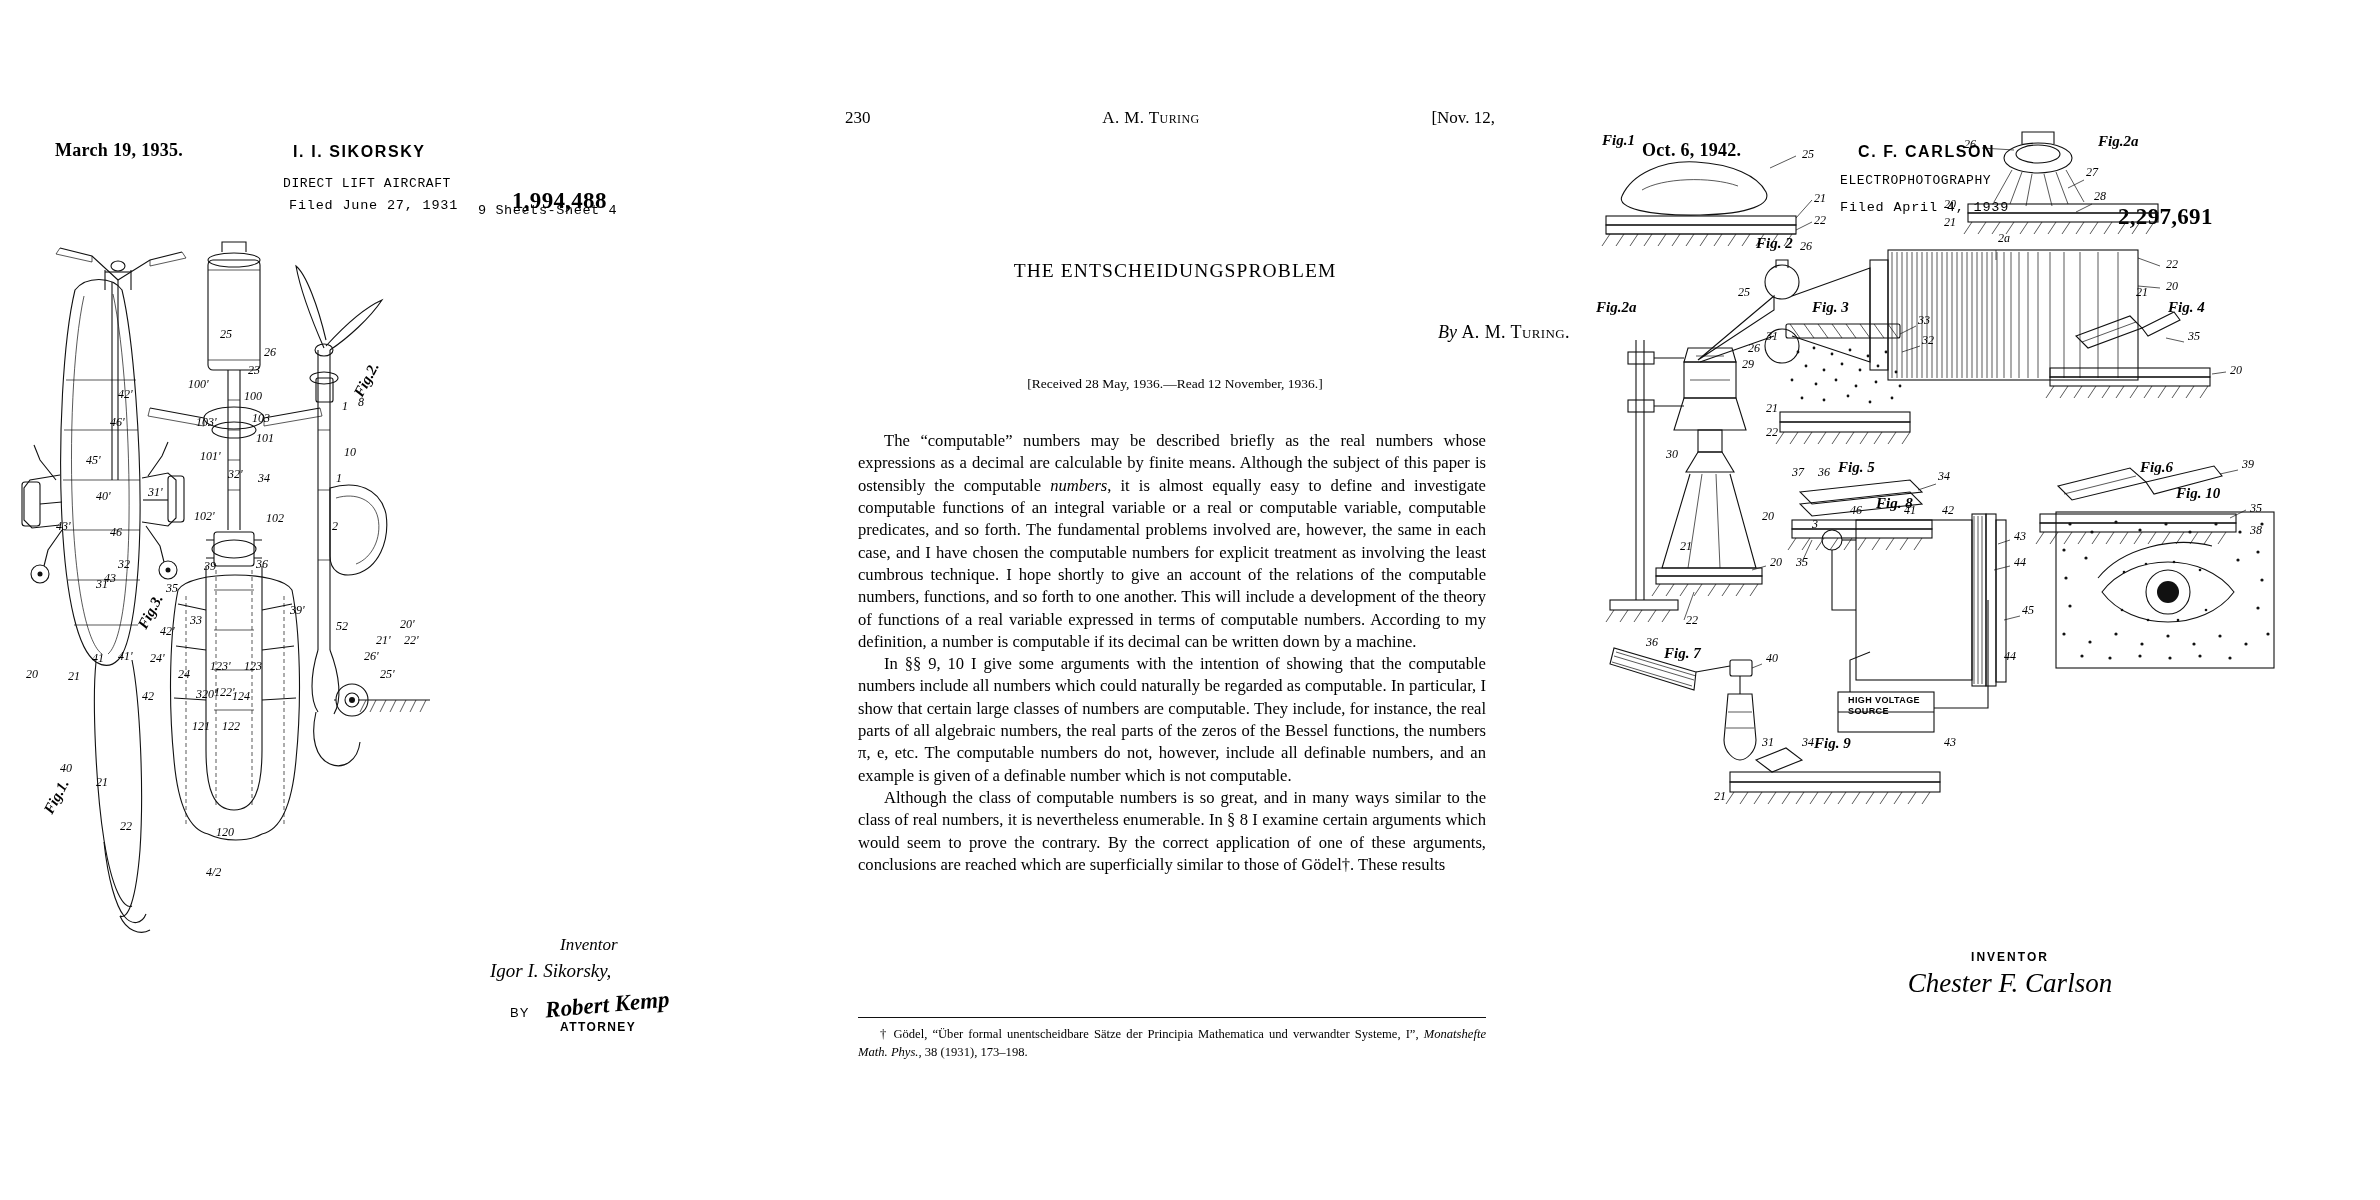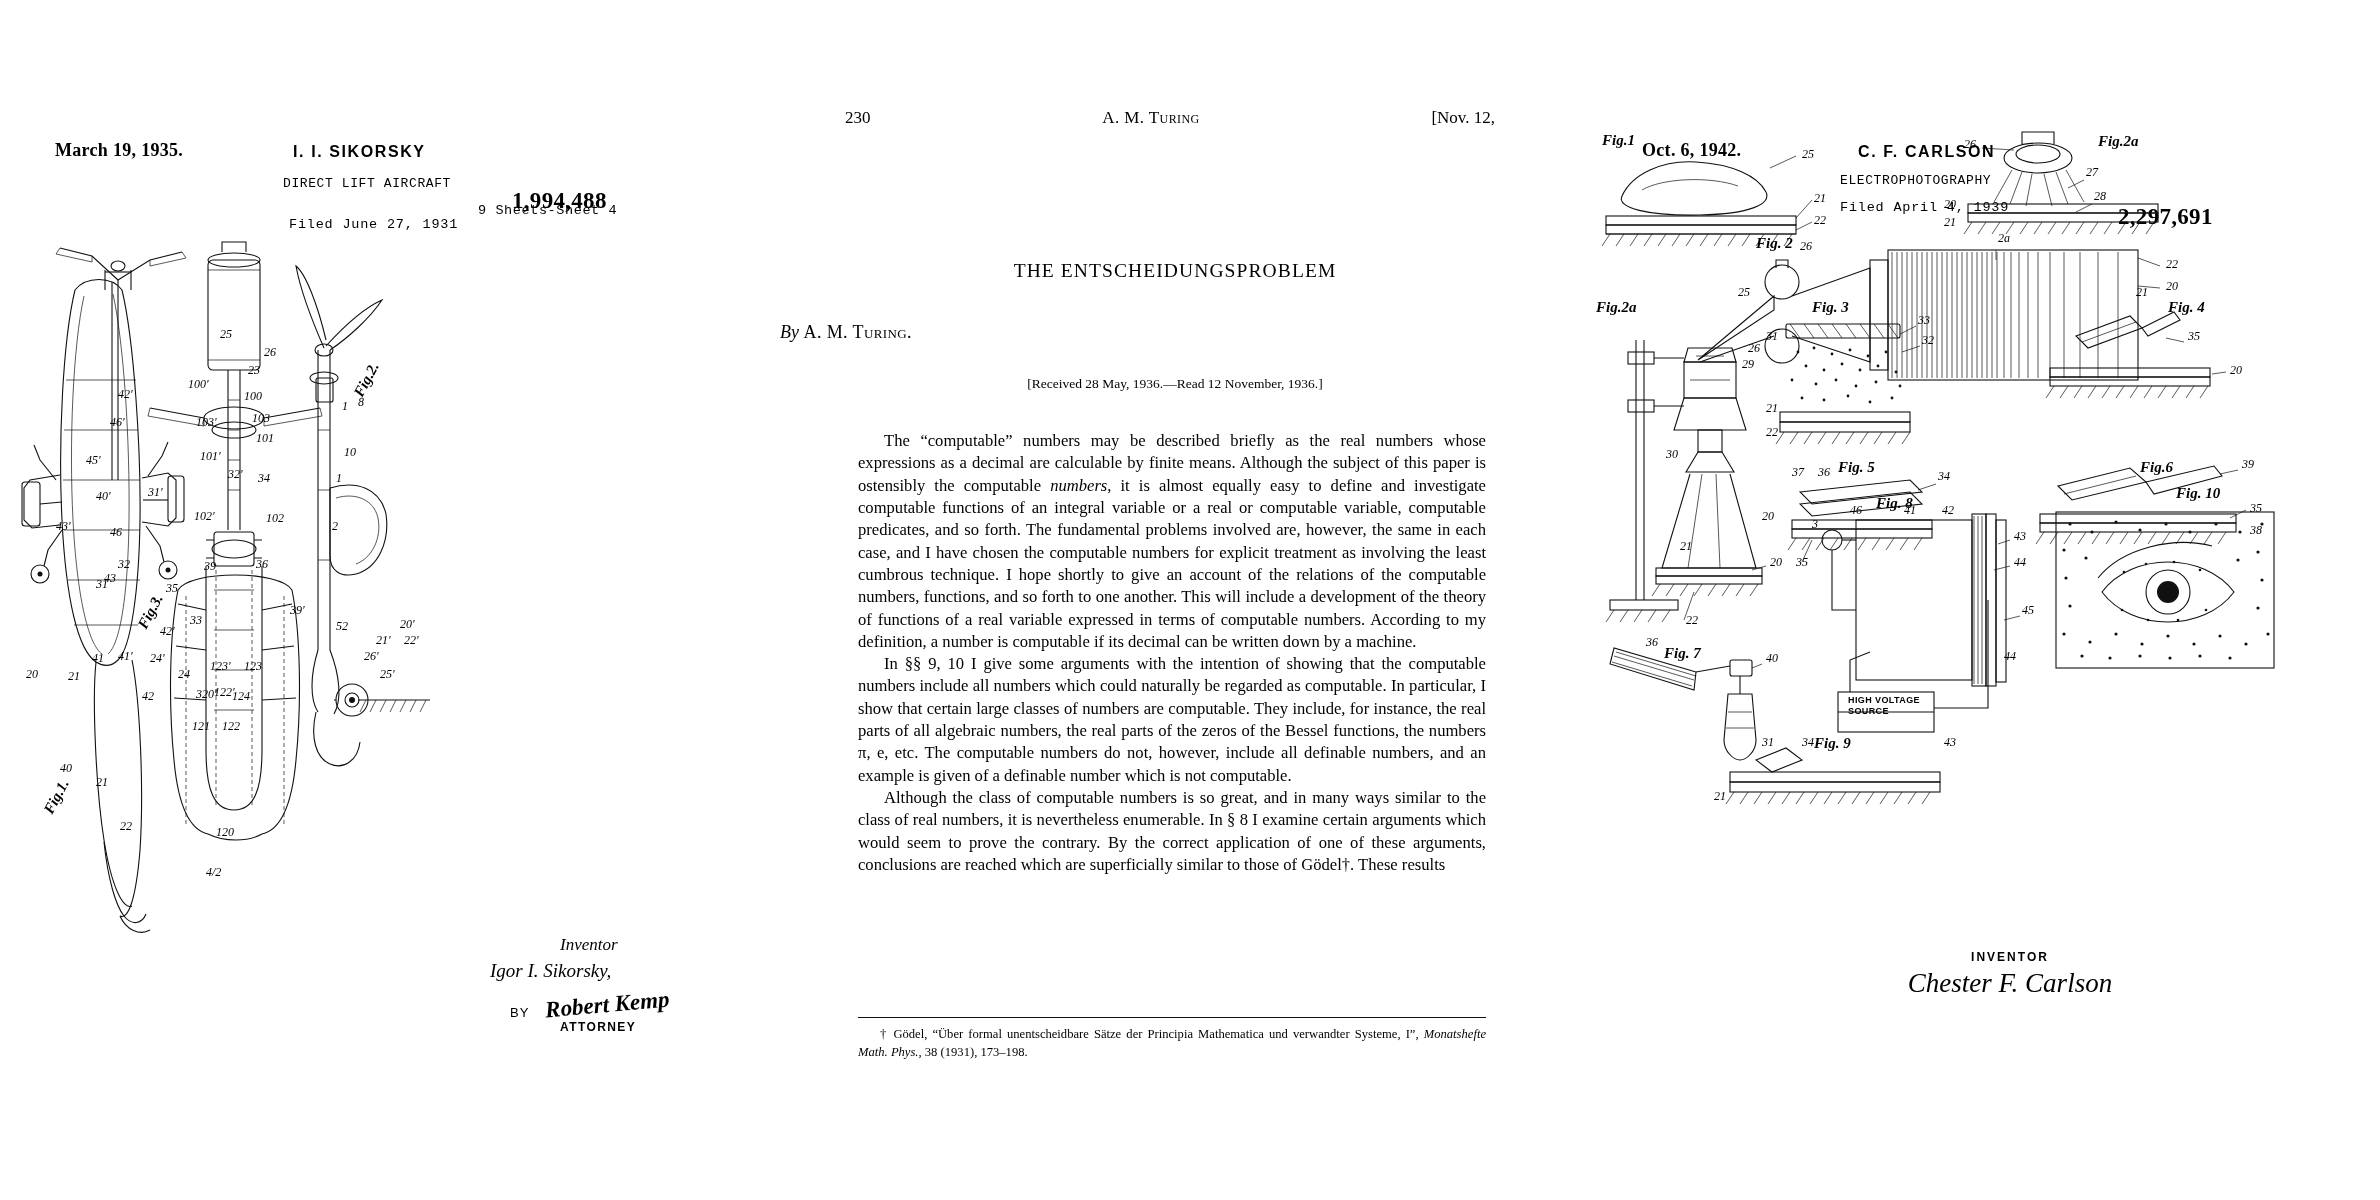--- a/index.html
+++ b/index.html
@@ -17,21 +17,21 @@
   .pat-name{font-family:"Liberation Sans",sans-serif;font-weight:bold;font-size:16px;letter-spacing:1.6px;}
   .pat-title{font-family:"Liberation Mono",monospace;font-size:13px;letter-spacing:.6px;}
   .pat-filed{font-family:"Liberation Mono",monospace;font-size:13.5px;letter-spacing:.8px;}
   .pat-num{font-family:"Liberation Serif",serif;font-weight:bold;font-size:23px;letter-spacing:.3px;margin-top:48px;}
   .sheet{font-family:"Liberation Mono",monospace;font-size:13.5px;letter-spacing:.6px;}
 
   
   .run-head{font-family:"Liberation Serif",serif;font-size:17px;}
   .smallcaps{font-variant:small-caps;letter-spacing:.4px;}
   .art-title{font-family:"Liberation Serif",serif;font-size:19.5px;letter-spacing:1.1px;text-align:center;line-height:1.5;}
-  .byline{font-family:"Liberation Serif",serif;font-size:18px;text-align:left;}
+  .byline{font-family:"Liberation Serif",serif;font-size:18px;text-align:right;}
   .recd{font-family:"Liberation Serif",serif;font-size:13.5px;text-align:center;}
   .body-par{font-family:"Liberation Serif",serif;font-size:16.6px;line-height:1.345;text-align:justify;text-justify:inter-word;margin:0;}
   .body-par + .body-par{margin-top:0;}
   .indent{text-indent:26px;}
   .rule{border:0;border-top:1.6px solid #111;margin:9px 0 7px 0;}
   .footnote{font-family:"Liberation Serif",serif;font-size:12.6px;line-height:1.45;text-align:justify;}
 
   
   .script{font-family:"Liberation Serif",serif;font-style:italic;}
   .fig-label{font-family:"Liberation Serif",serif;font-style:italic;font-weight:bold;font-size:15px;}
@@ -52,21 +52,21 @@
   <div class="panel" id="panel-sikorsky">
 
     <div style="position:absolute;left:55px;top:140px;" class="pat-date">March 19, 1935.</div>
 
     <div style="position:absolute;left:293px;top:143px;" class="pat-name">I. I. SIKORSKY</div>
 
     <div style="position:absolute;left:283px;top:176px;" class="pat-title">DIRECT LIFT AIRCRAFT</div>
 
     <div style="position:absolute;left:512px;top:140px;" class="pat-num">1,994,488</div>
 
-    <div style="position:absolute;left:289px;top:217px;" class="pat-filed">Filed June 27, 1931</div>
+    <div style="position:absolute;left:289px;top:198px;" class="pat-filed">Filed June 27, 1931</div>
 
     <div style="position:absolute;left:478px;top:203px;" class="sheet">9 Sheets-Sheet  4</div>
 
     <svg width="780" height="950" viewBox="0 0 780 950" style="position:absolute;left:0;top:230px;">
 
       <g>
 
         <path class="ink" d="M118 50 L118 250"></path>
         <path class="ink" d="M112 52 L112 250"></path>
         <path class="ink" d="M105 40 L105 60 M131 40 L131 60"></path>

